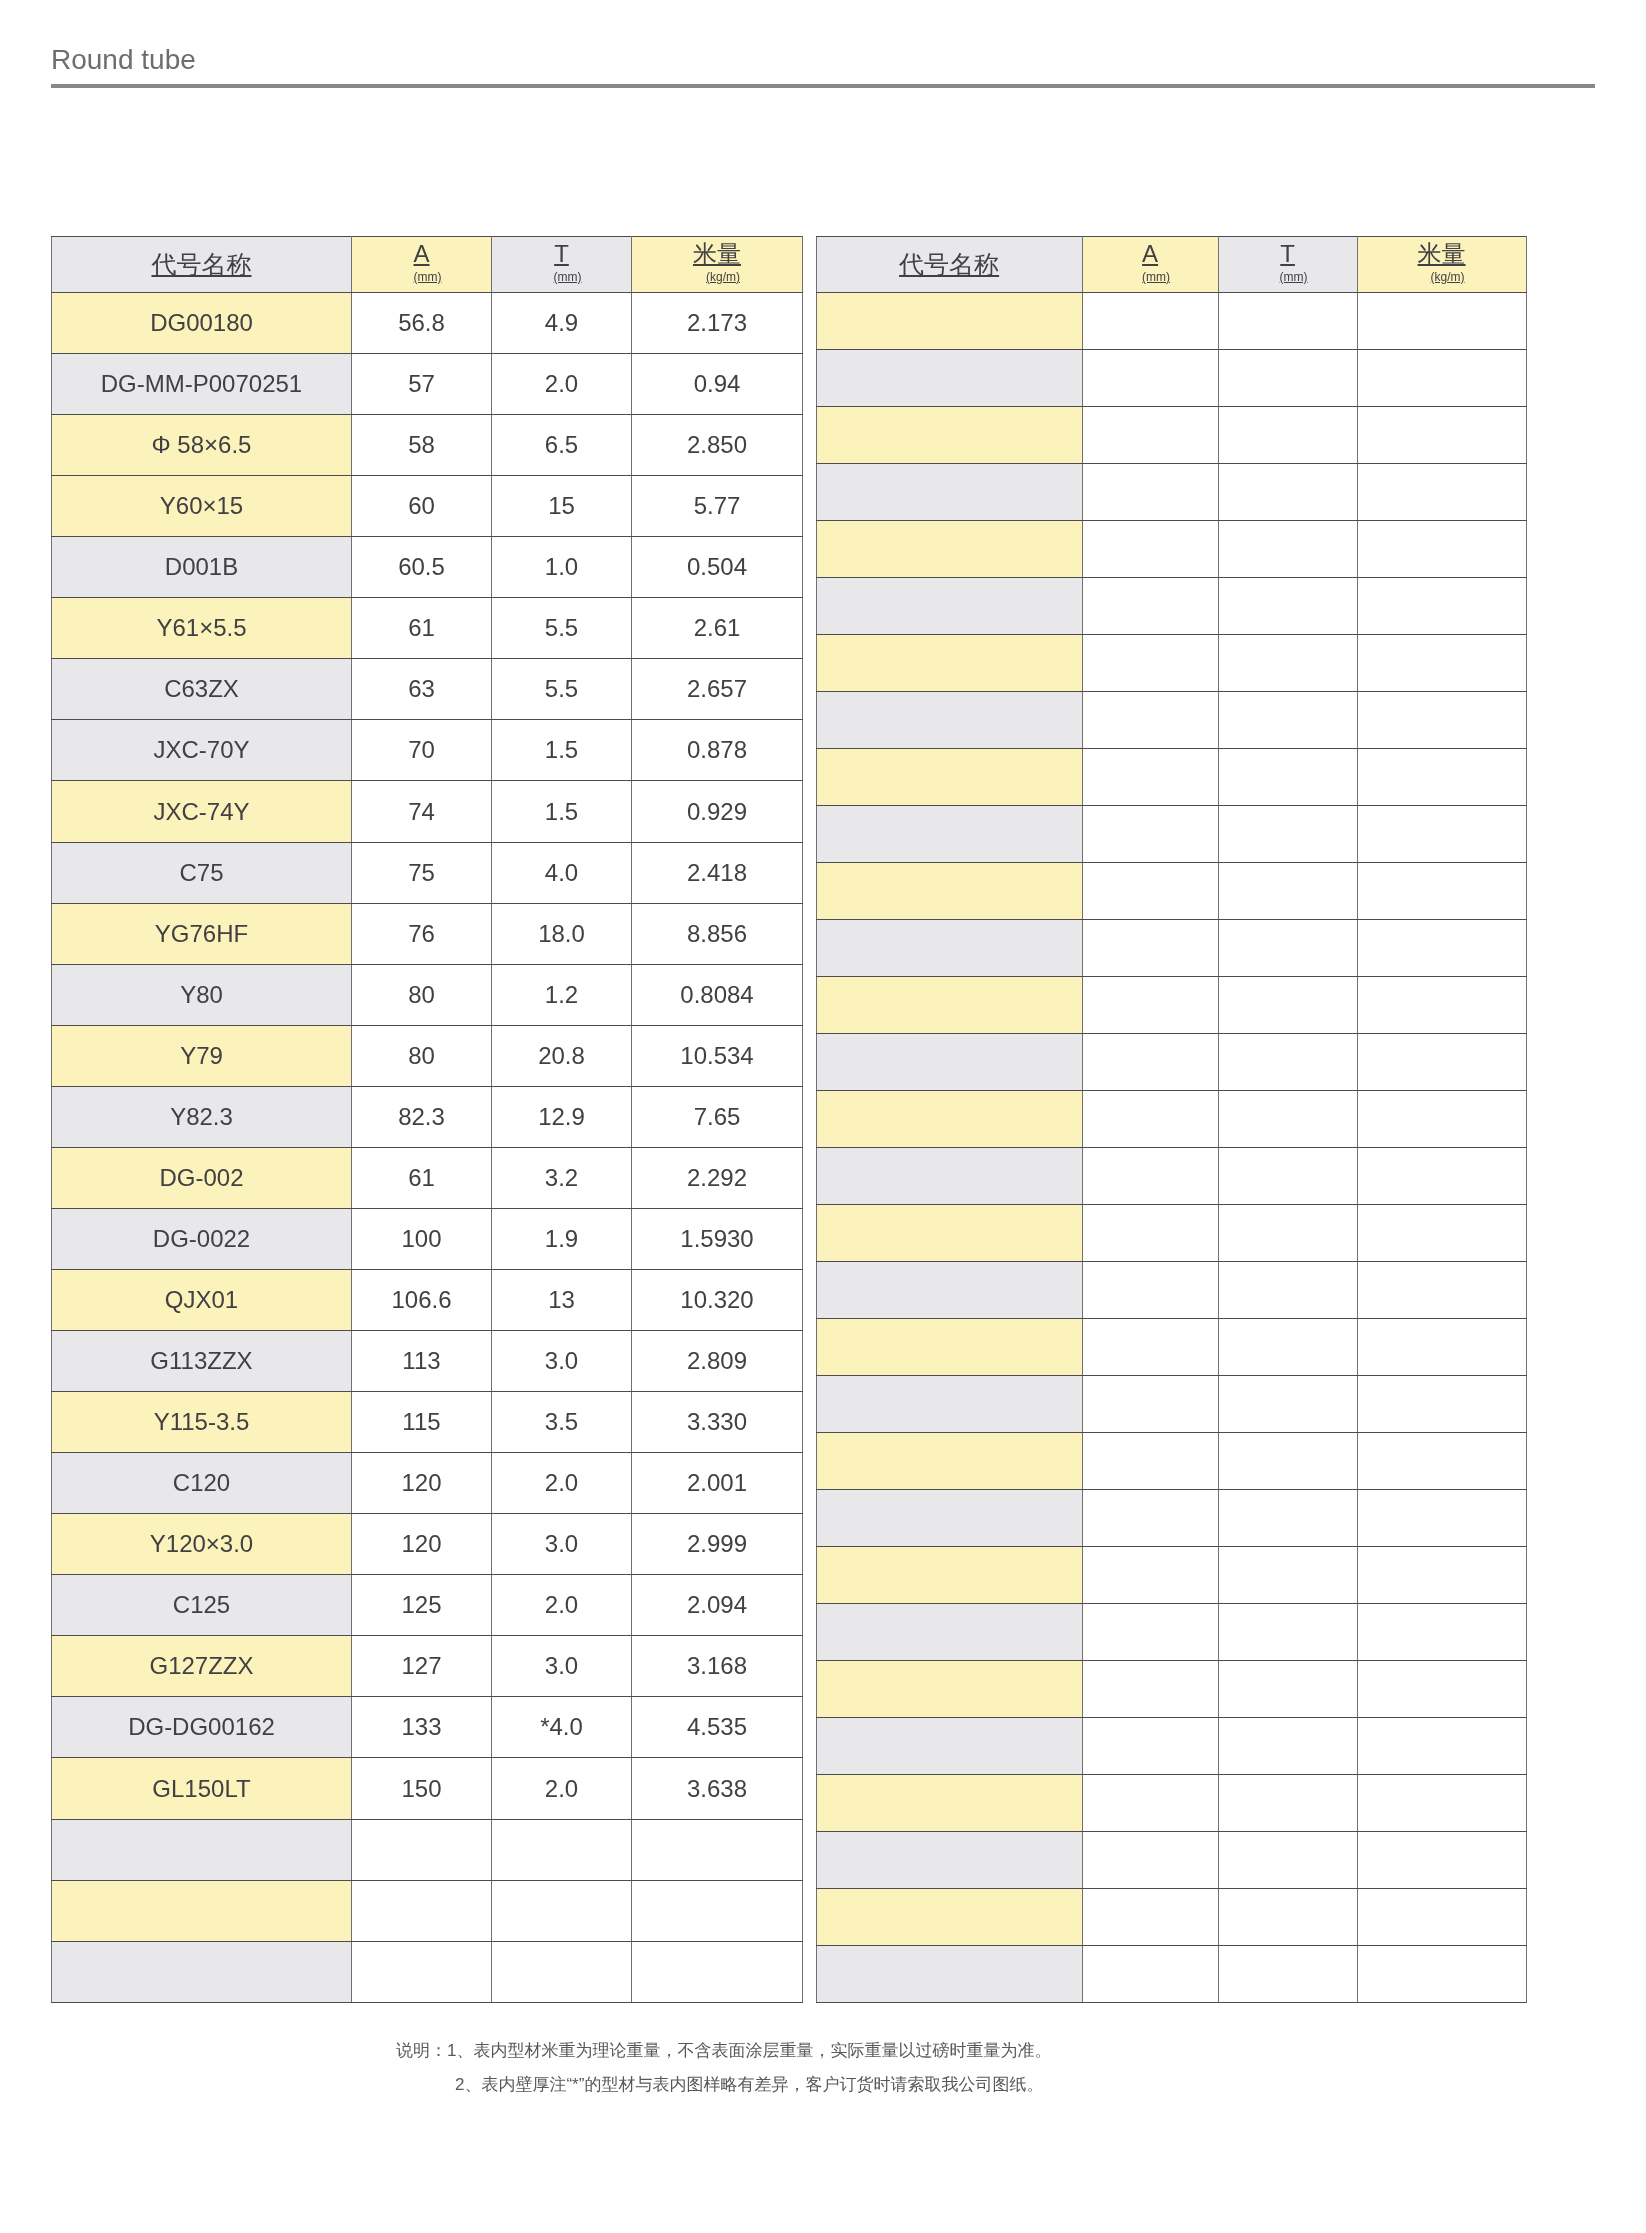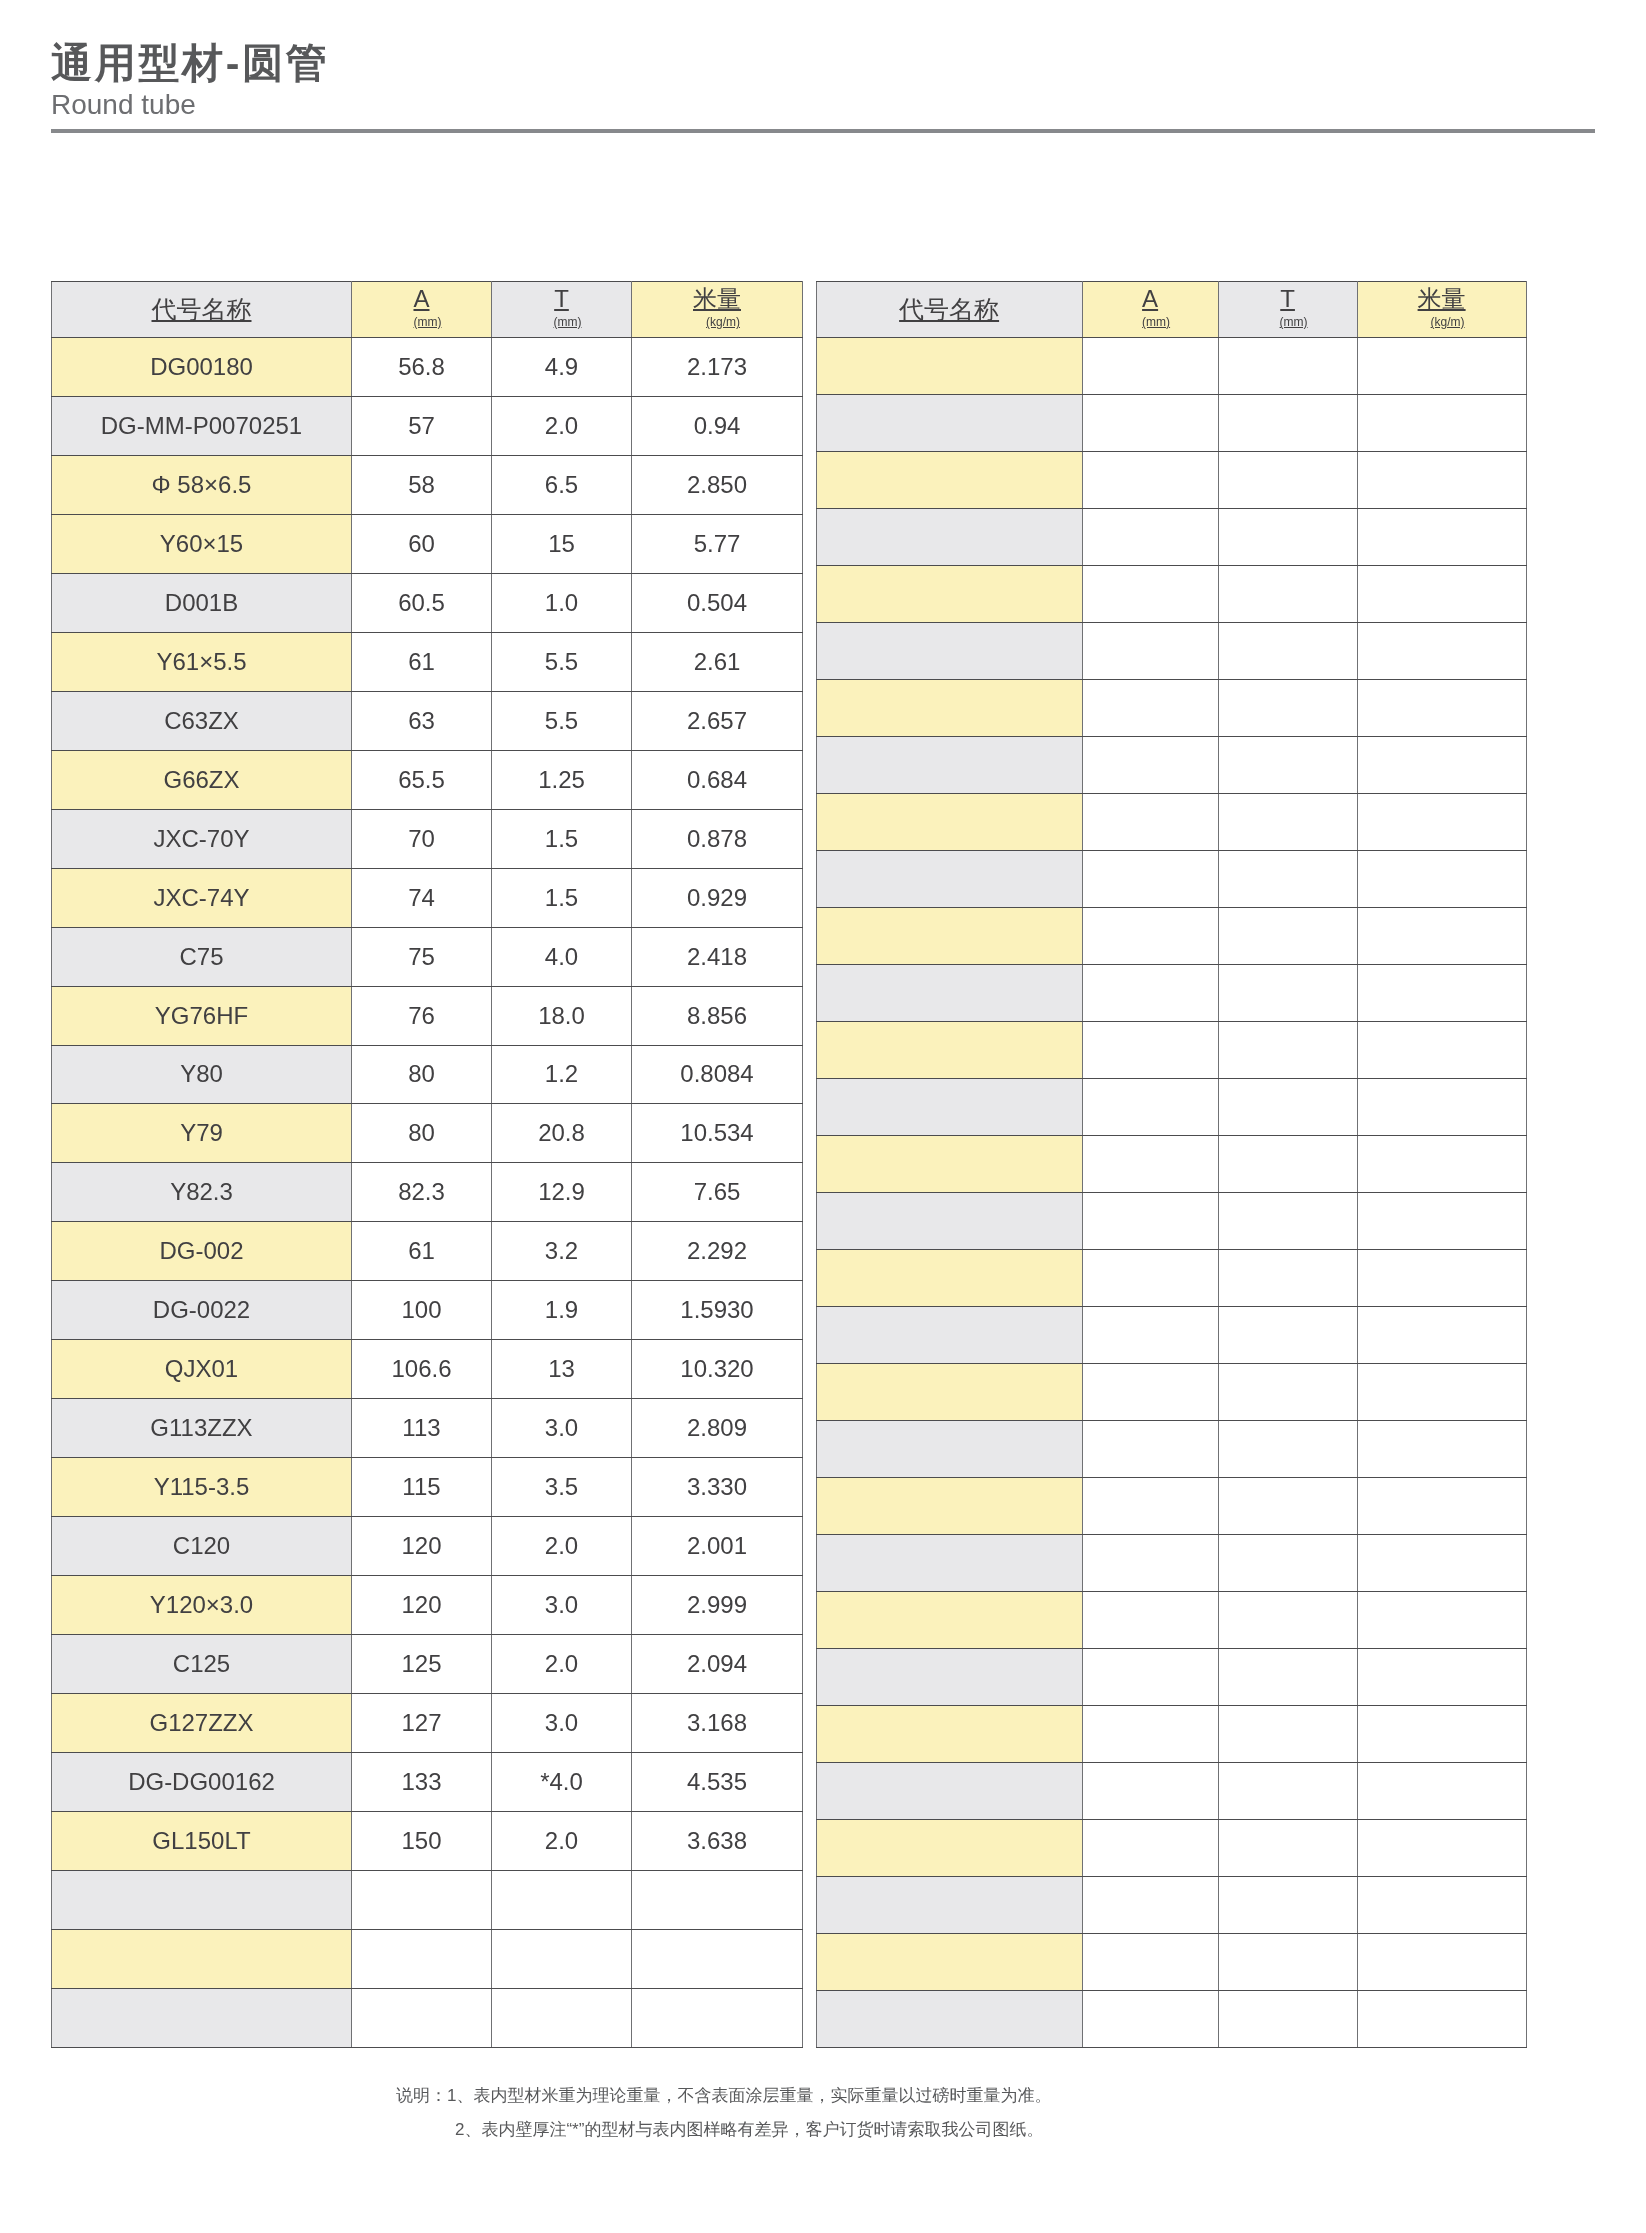--- a/index.html
+++ b/index.html
@@ -35,21 +35,20 @@
   .hl{font-size:24px;line-height:26px;}
   .hu{font-size:12px;line-height:21px;padding-left:12px;}
   .notes{margin-top:31px;margin-left:345px;font-size:17px;color:var(--title);line-height:34px;}
   .note2{padding-left:59px;}
 </style>
 </head>
 <body>
 
 <div class="page">
 
-  <h1 class="title-cn">通用型材-圆管</h1>
   <div class="title-en">Round tube</div>
   <div class="rule"></div>
 
   <div class="tables">
 
     <table class="spec left">
       <colgroup>
           <col style="width:300px">
           <col style="width:140px">
           <col style="width:140px">
@@ -109,26 +108,20 @@
             <td>5.5</td>
             <td>2.61</td>
           </tr>
           <tr>
             <td class="gray">C63ZX</td>
             <td>63</td>
             <td>5.5</td>
             <td>2.657</td>
           </tr>
           <tr>
-            <td class="yellow">G66ZX</td>
-            <td>65.5</td>
-            <td>1.25</td>
-            <td>0.684</td>
-          </tr>
-          <tr>
             <td class="gray">JXC-70Y</td>
             <td>70</td>
             <td>1.5</td>
             <td>0.878</td>
           </tr>
           <tr>
             <td class="yellow">JXC-74Y</td>
             <td>74</td>
             <td>1.5</td>
             <td>0.929</td>

